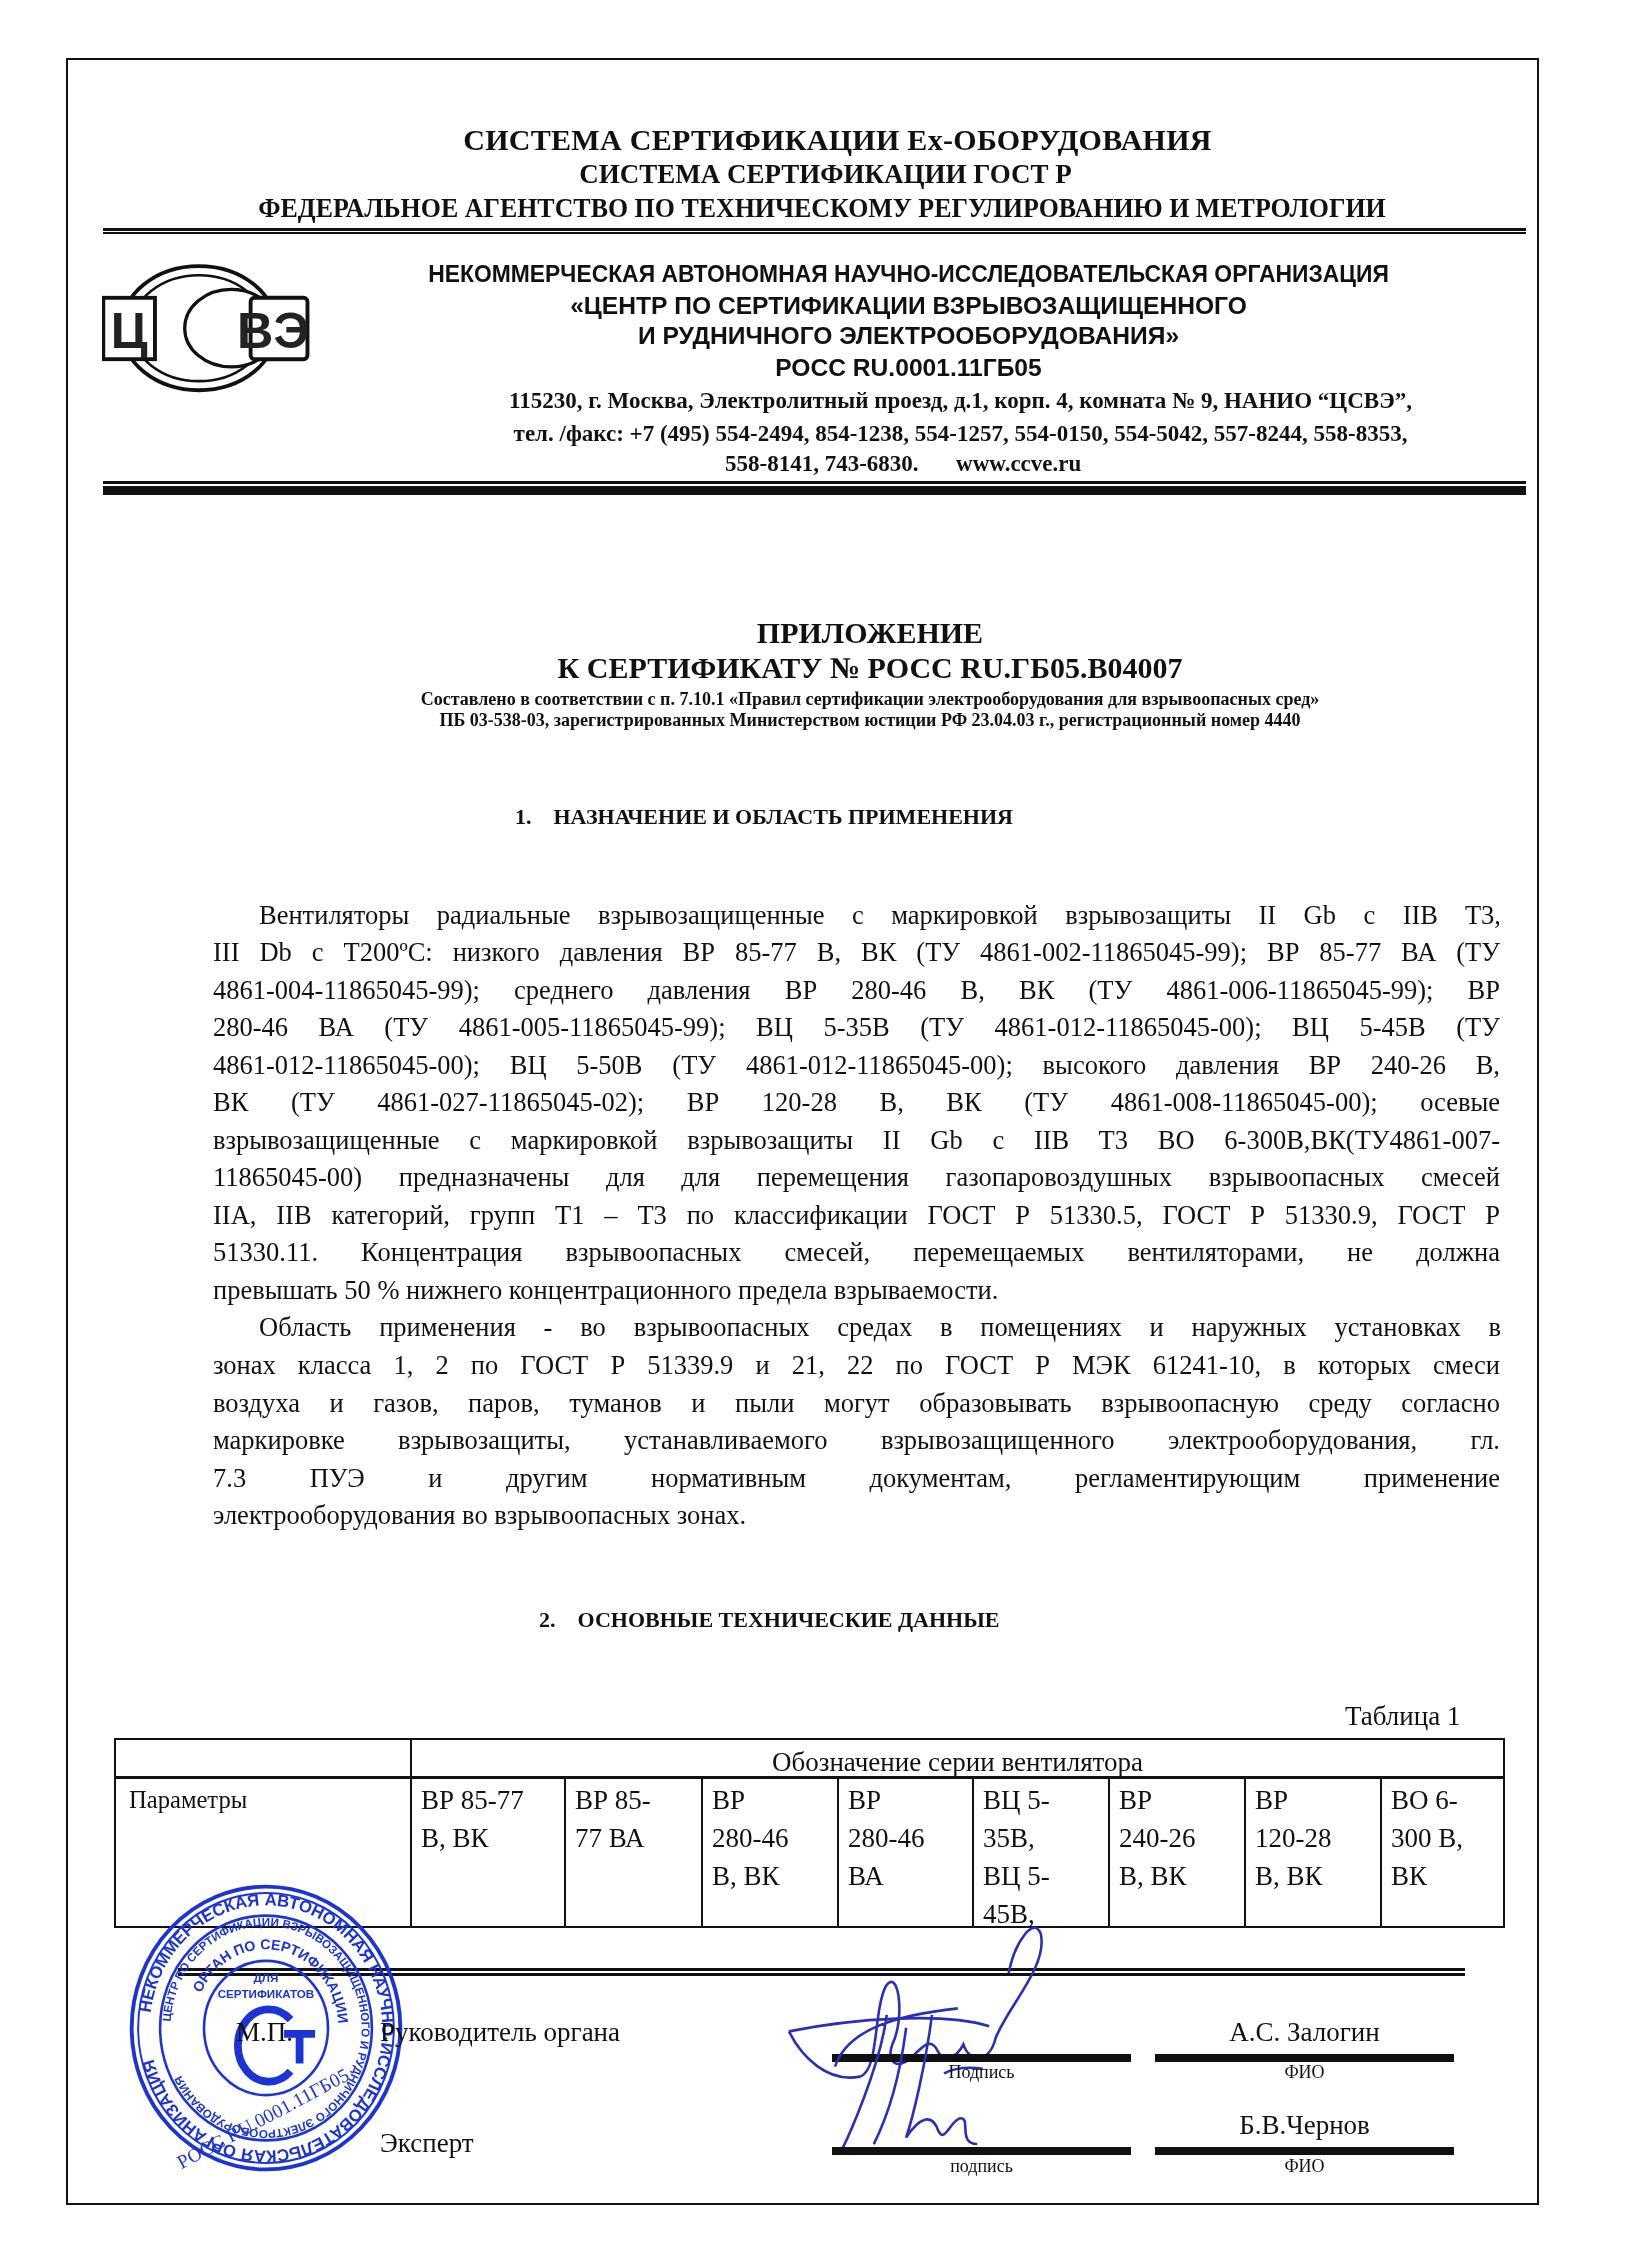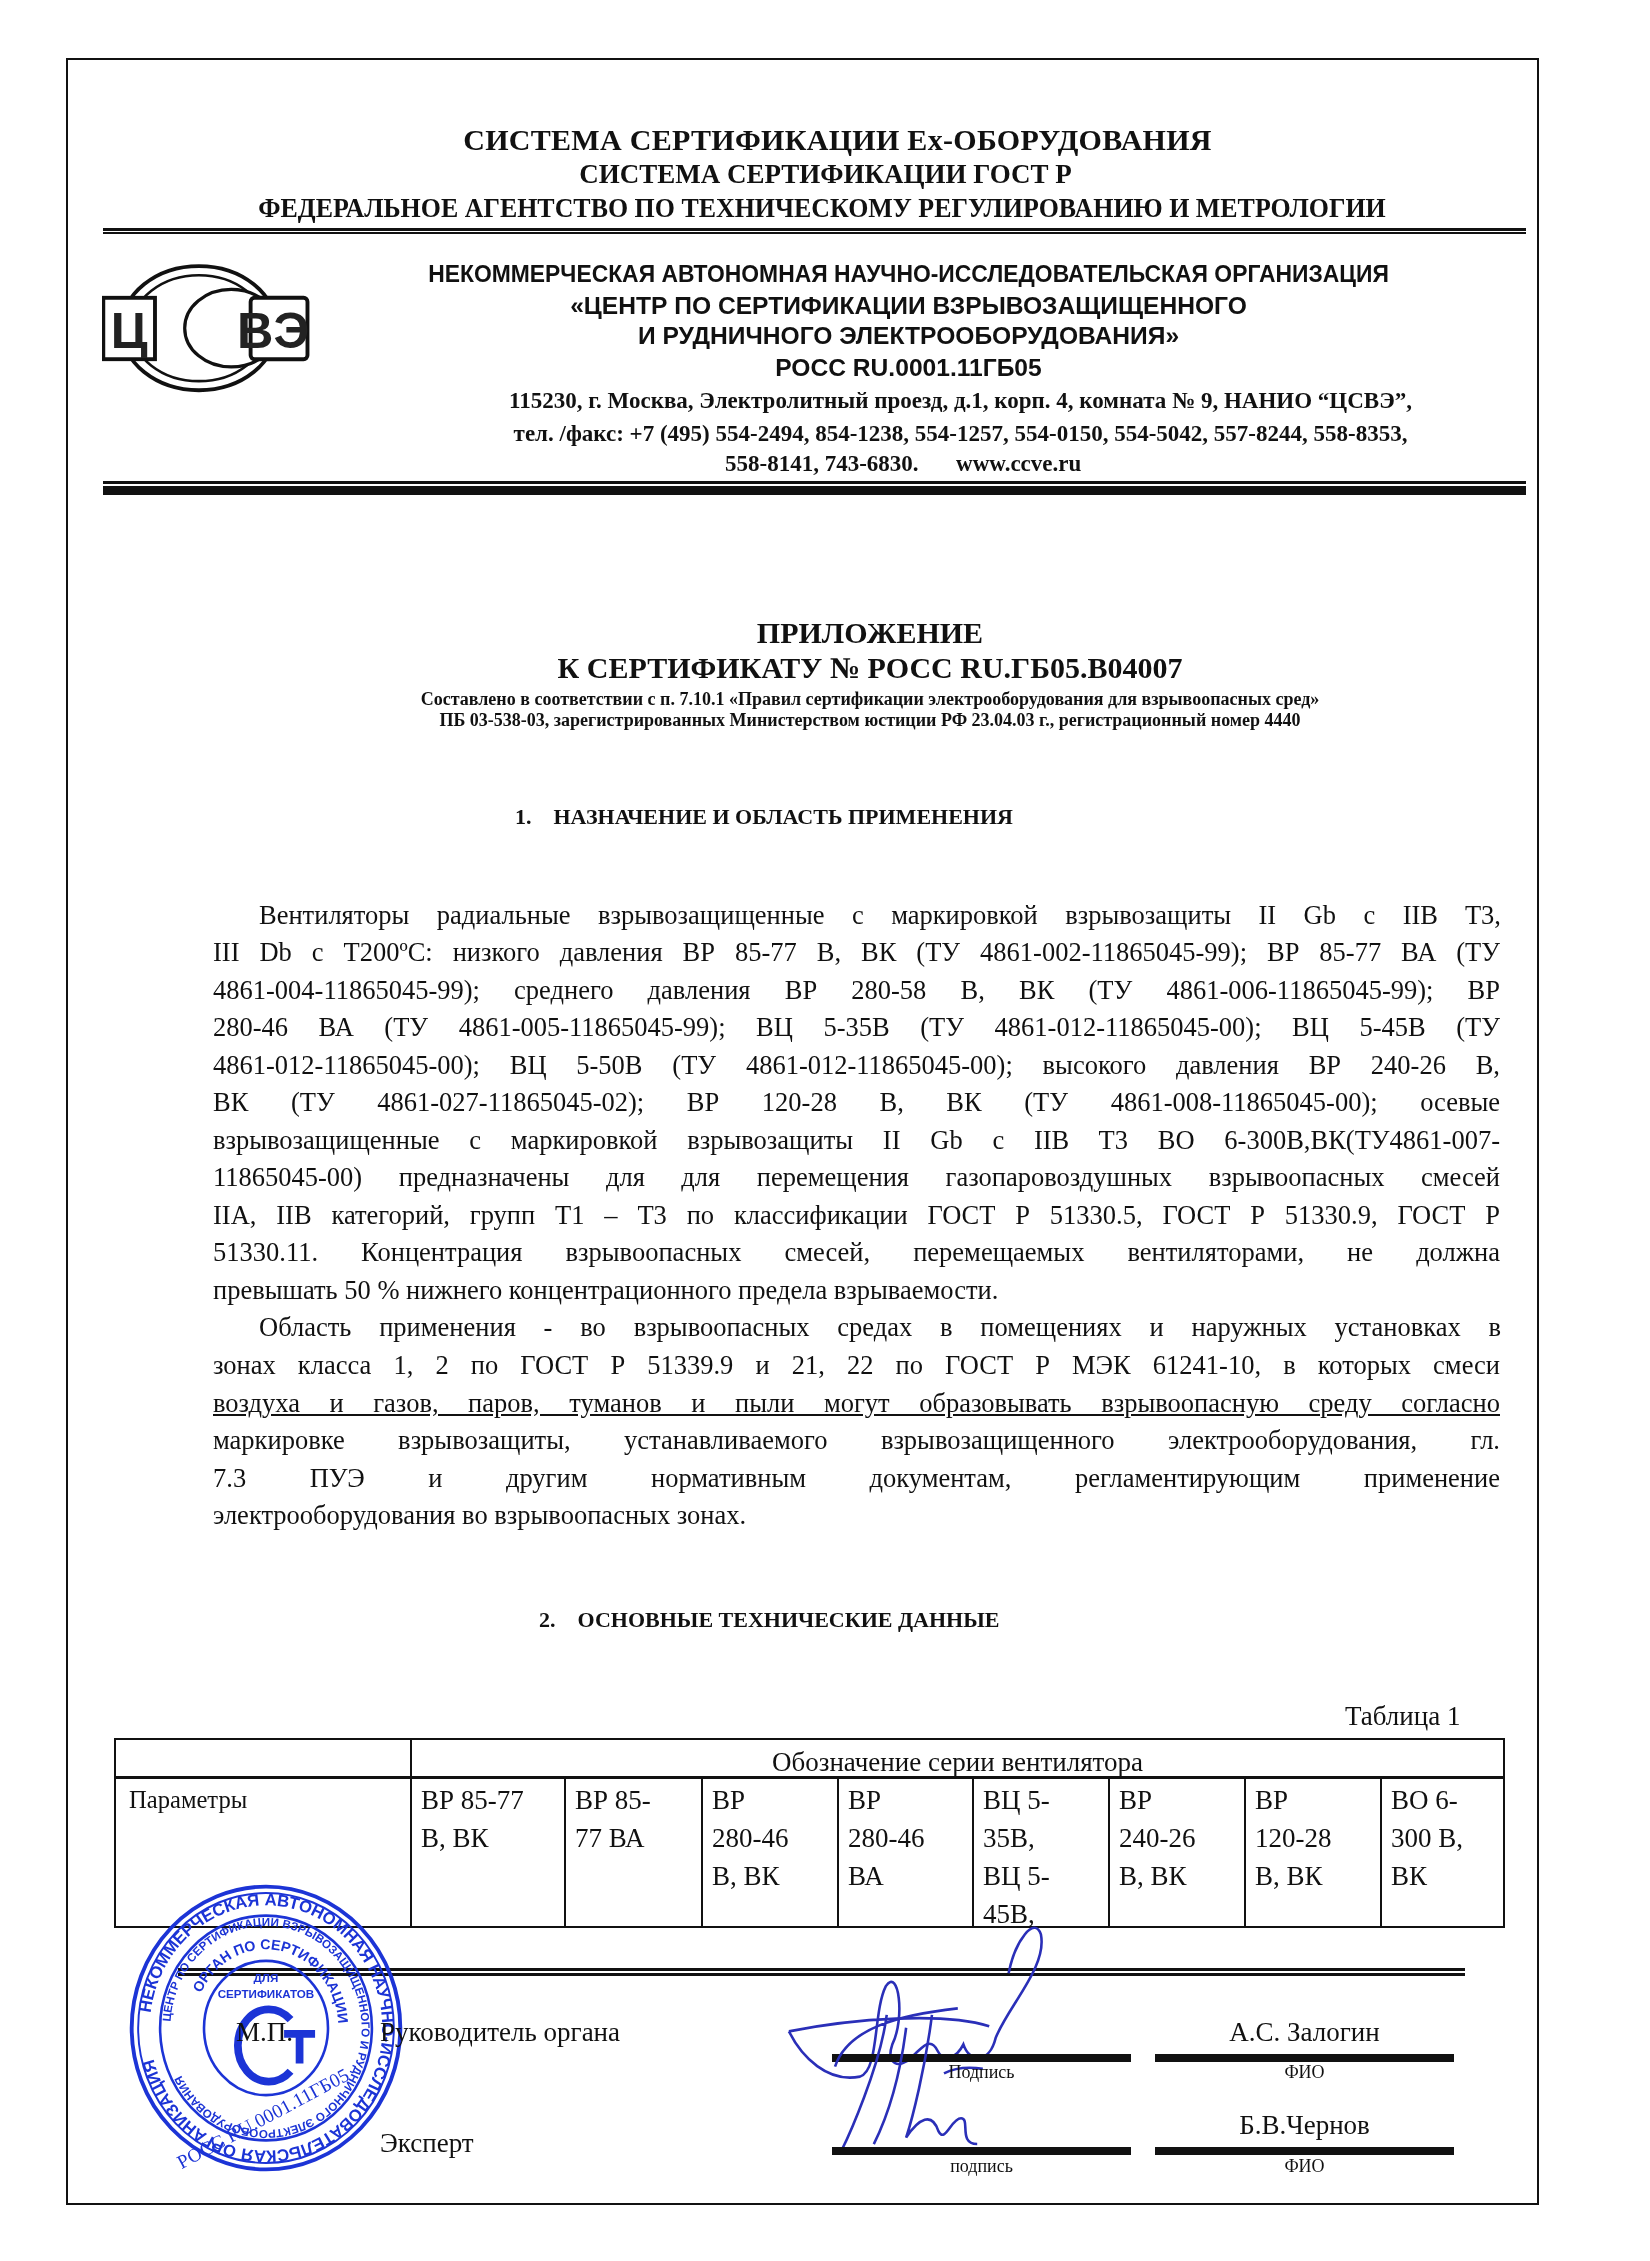--- a/index.html
+++ b/index.html
@@ -78,32 +78,32 @@
 
 <div class="abs c serif-b tt" style="left:0;width:1740px;top:616px;">ПРИЛОЖЕНИЕ</div>
 <div class="abs c serif-b tt" style="left:0;width:1740px;top:651px;">К СЕРТИФИКАТУ № РОСС RU.ГБ05.В04007</div>
 <div class="abs c serif-b sub" style="left:0;width:1740px;top:689px;">Составлено в соответствии с п. 7.10.1 «Правил сертификации электрооборудования для взрывоопасных сред»</div>
 <div class="abs c serif-b sub" style="left:0;width:1740px;top:710px;">ПБ  03-538-03, зарегистрированных Министерством юстиции РФ 23.04.03 г., регистрационный номер 4440</div>
 
 <div class="abs serif-b sec" style="left:515px;top:804px;white-space:pre;">1.    НАЗНАЧЕНИЕ И ОБЛАСТЬ ПРИМЕНЕНИЯ</div>
 <div id="body-lines">
     <div class="body-line just" style="top: 896px; left: 259px; width: 1242px;">Вентиляторы радиальные взрывозащищенные  с маркировкой взрывозащиты II Gb с IIB T3,</div>
     <div class="body-line just" style="top: 933px;">III Db с T200ºC: низкого давления ВР 85-77 В, ВК (ТУ 4861-002-11865045-99); ВР 85-77 ВА (ТУ</div>
-    <div class="body-line just" style="top: 971px;">4861-004-11865045-99); среднего давления ВР 280-58 В, ВК (ТУ 4861-006-11865045-99); ВР</div>
+    <div class="body-line just" style="top: 971px;">4861-004-11865045-99); среднего давления ВР 280-46 В, ВК (ТУ 4861-006-11865045-99); ВР</div>
     <div class="body-line just" style="top: 1008px;">280-46 ВА (ТУ 4861-005-11865045-99); ВЦ 5-35В (ТУ 4861-012-11865045-00); ВЦ 5-45В (ТУ</div>
     <div class="body-line just" style="top: 1046px;">4861-012-11865045-00); ВЦ 5-50В (ТУ 4861-012-11865045-00); высокого давления ВР 240-26 В,</div>
     <div class="body-line just" style="top: 1083px;">ВК (ТУ 4861-027-11865045-02); ВР 120-28 В, ВК (ТУ 4861-008-11865045-00); осевые</div>
     <div class="body-line just" style="top: 1121px;">взрывозащищенные с маркировкой взрывозащиты II Gb с IIB T3 ВО 6-300В,ВК(ТУ4861-007-</div>
     <div class="body-line just" style="top: 1158px;">11865045-00) предназначены для  для перемещения газопаровоздушных взрывоопасных смесей</div>
     <div class="body-line just" style="top: 1196px;">IIA, IIB категорий, групп Т1 – Т3 по классификации ГОСТ Р 51330.5, ГОСТ Р 51330.9, ГОСТ Р</div>
     <div class="body-line just" style="top: 1233px;">51330.11. Концентрация взрывоопасных смесей, перемещаемых вентиляторами, не должна</div>
     <div class="body-line" style="top: 1271px;">превышать 50 % нижнего концентрационного предела взрываемости.</div>
     <div class="body-line just" style="top: 1308px; left: 259px; width: 1242px;">Область применения - во взрывоопасных средах в помещениях и наружных установках в</div>
     <div class="body-line just" style="top: 1346px;">зонах класса 1, 2 по ГОСТ Р 51339.9 и 21, 22 по ГОСТ Р МЭК 61241-10, в которых смеси</div>
-    <div class="body-line just" style="top: 1384px; text-decoration: underline;">воздуха и газов, паров, туманов и пыли могут образовывать взрывоопасную среду согласно</div>
+    <div class="body-line just" style="top: 1384px;">воздуха и газов, паров, туманов и пыли могут образовывать взрывоопасную среду согласно</div>
     <div class="body-line just" style="top: 1421px;">маркировке взрывозащиты, устанавливаемого взрывозащищенного электрооборудования, гл.</div>
     <div class="body-line just" style="top: 1459px;">7.3 ПУЭ и другим нормативным документам, регламентирующим применение</div>
     <div class="body-line" style="top: 1496px;">электрооборудования во взрывоопасных зонах.</div>
   </div>
 
 <div class="abs serif-b sec" style="left:539px;top:1607px;white-space:pre;">2.    ОСНОВНЫЕ ТЕХНИЧЕСКИЕ ДАННЫЕ</div>
 <div class="abs" style="left:1345px;top:1701px;font-size:27px;">Таблица 1</div>
 
 <div class="tbl">
   <div class="hdr-line"></div>

